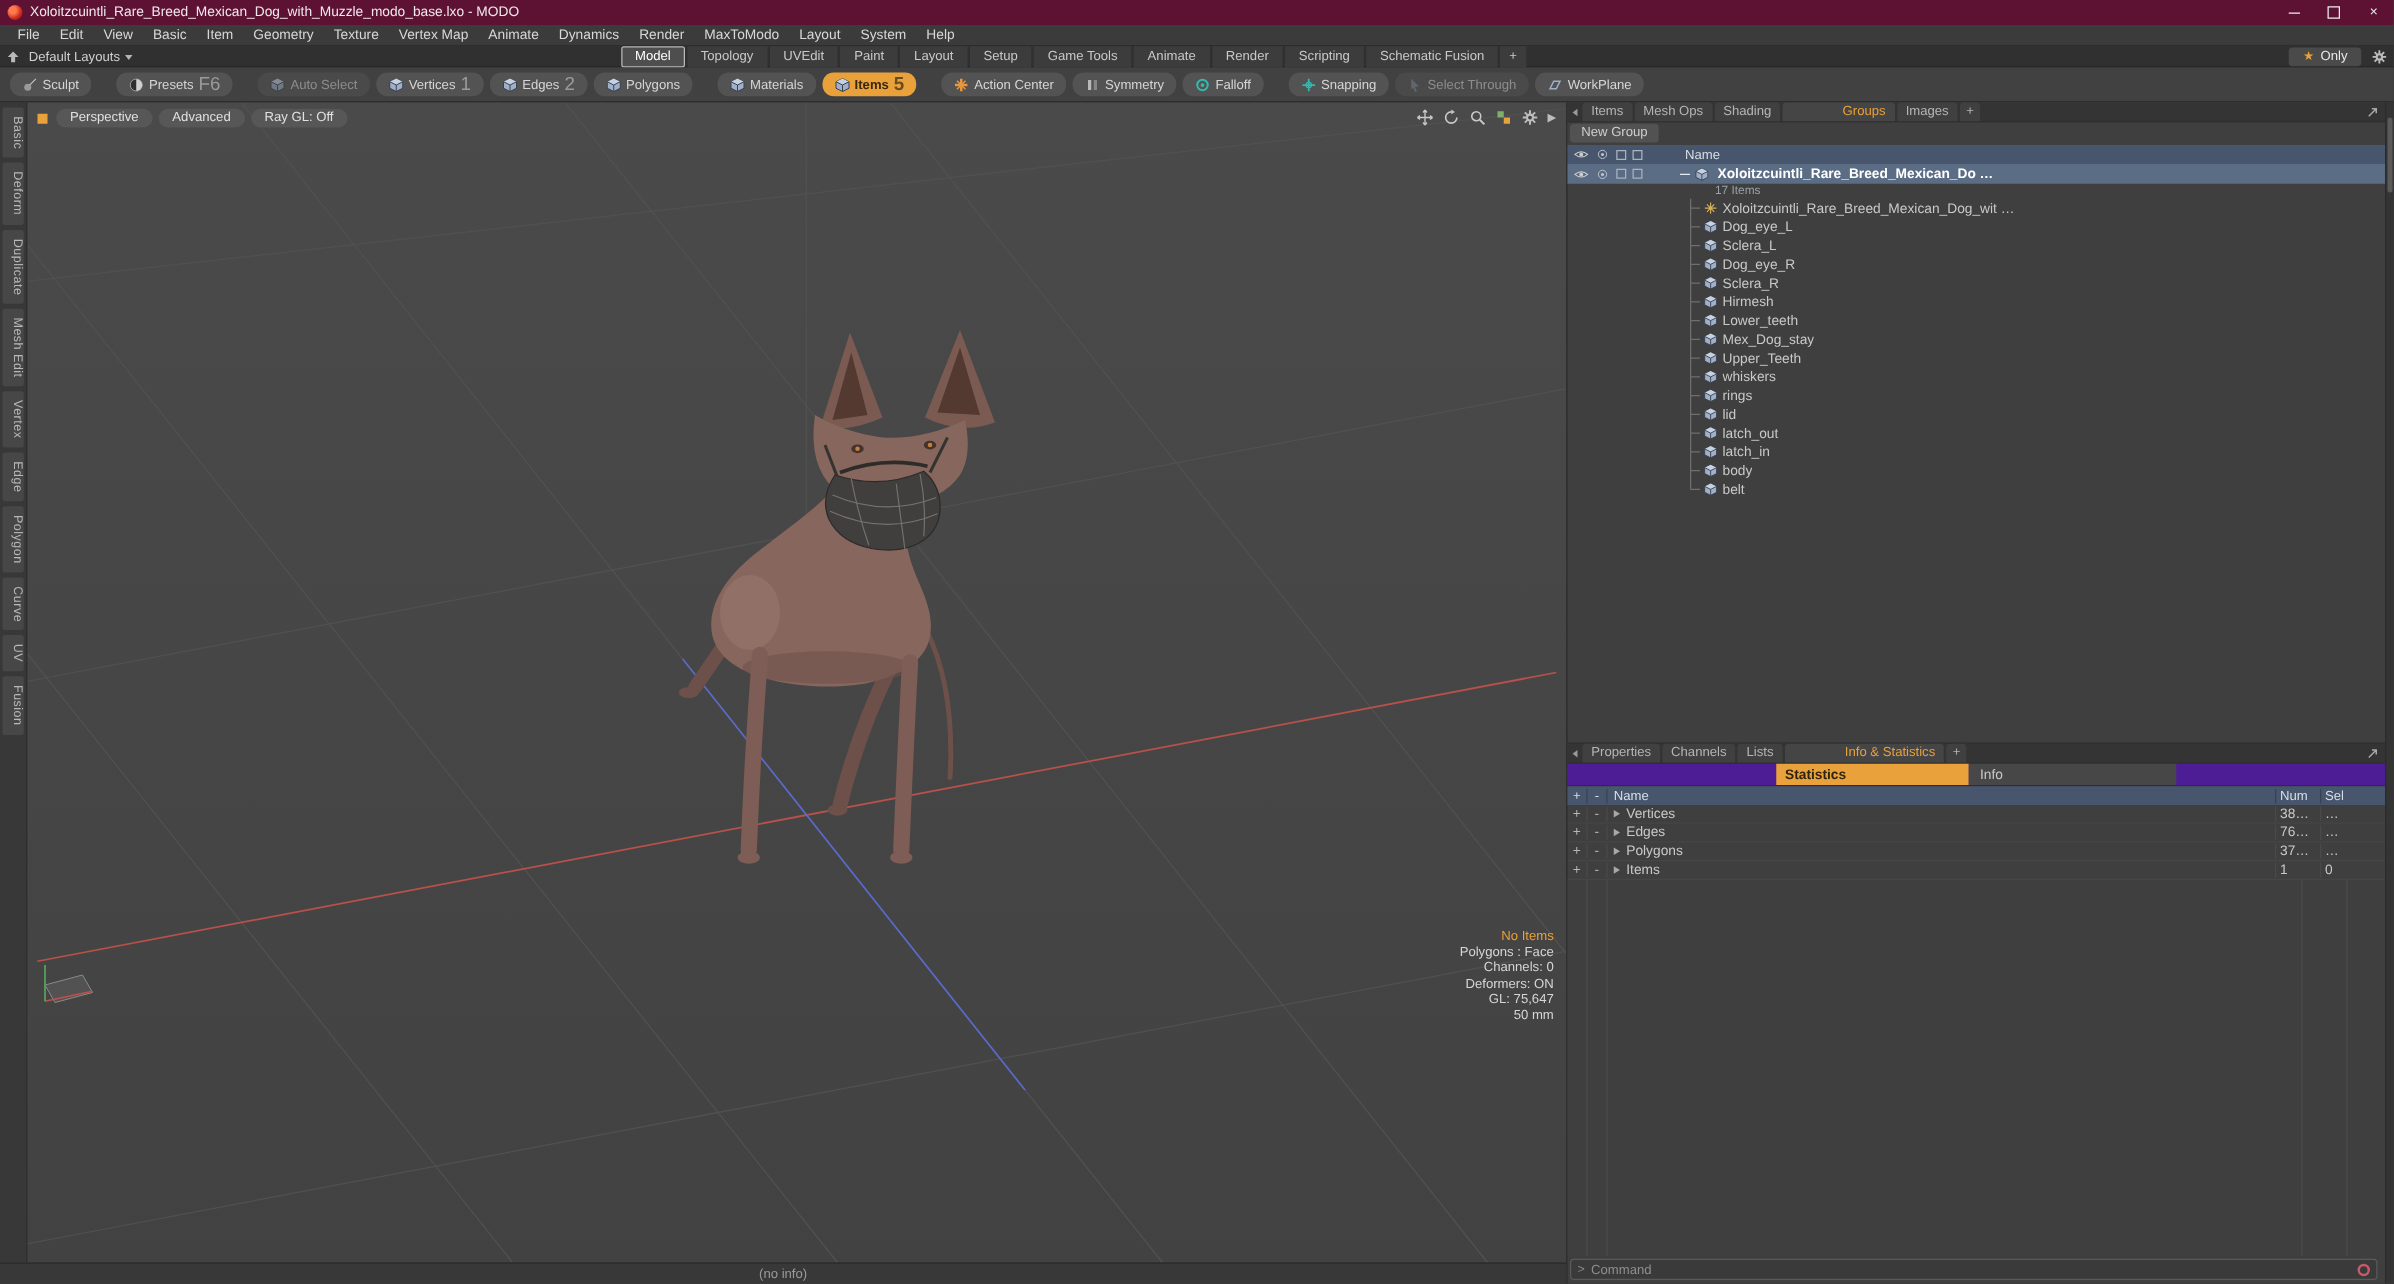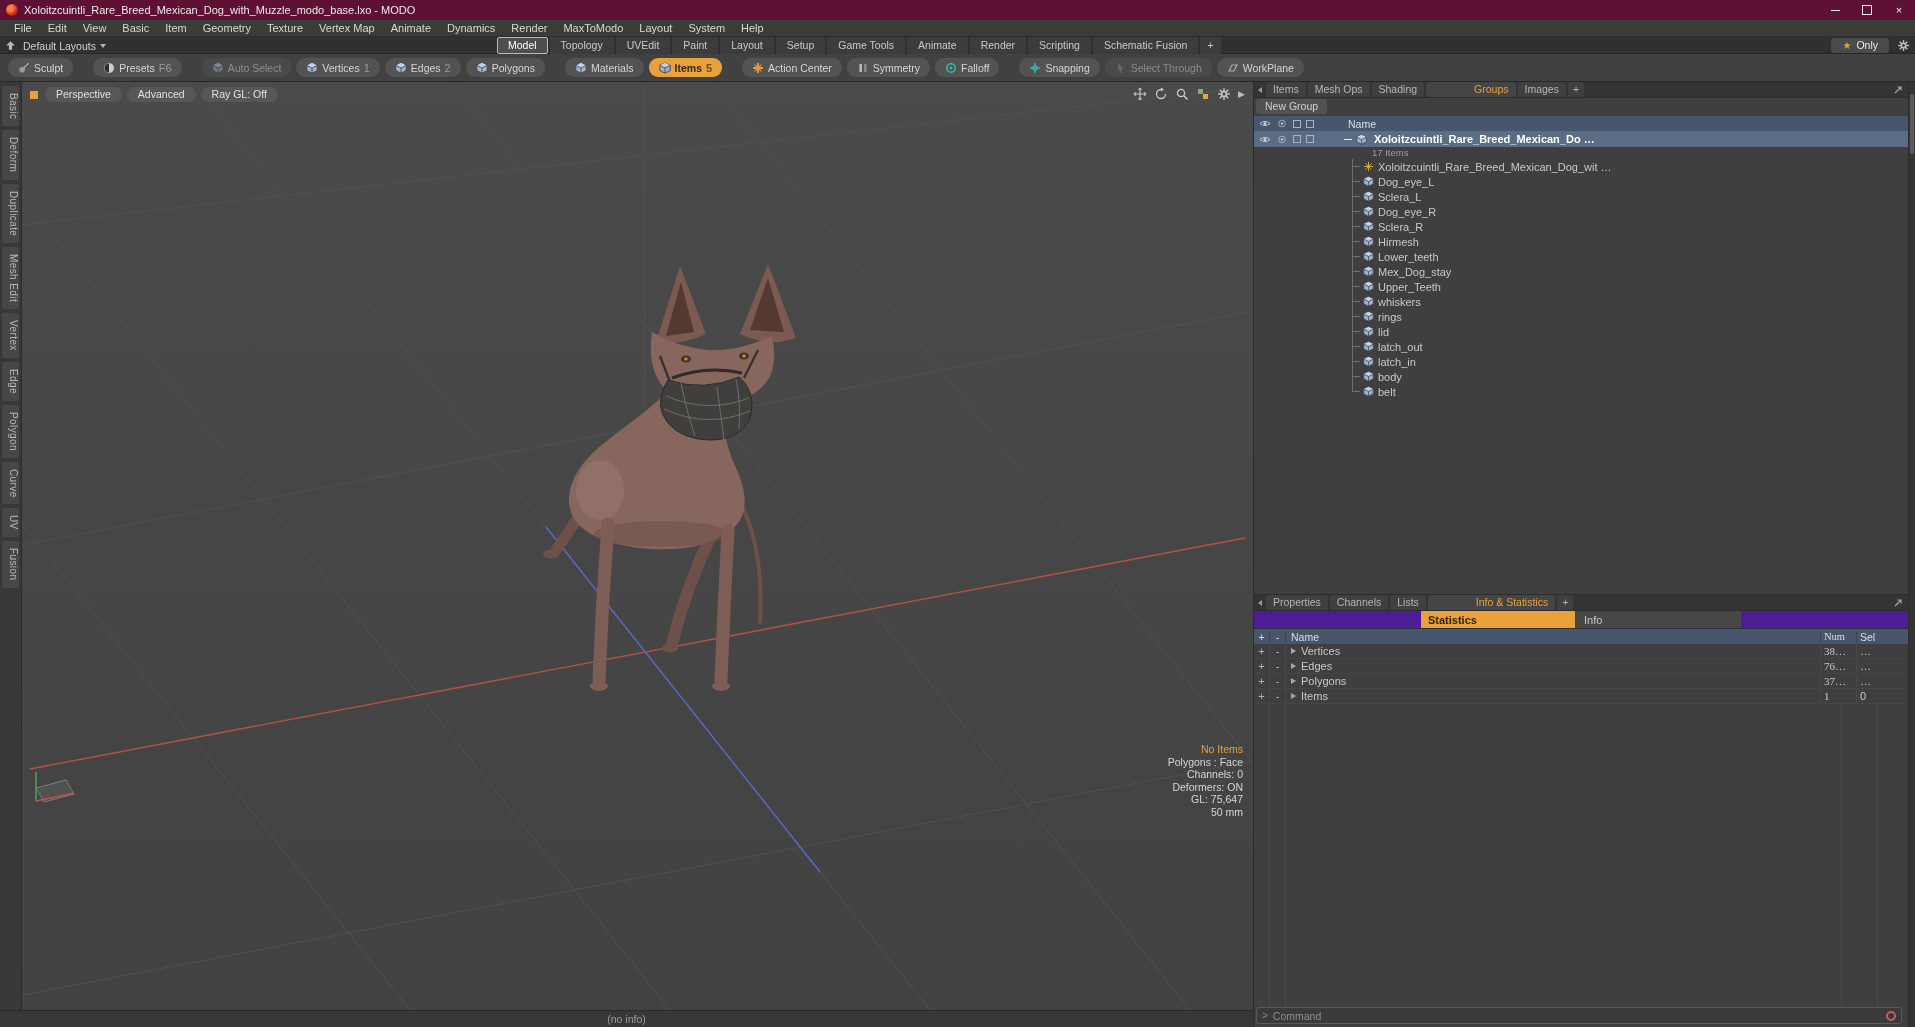--- a/index.html
+++ b/index.html
@@ -39,21 +39,21 @@
   .gearico { width:13px; height:13px; }
 
   
   #toolbar { position:absolute; left:0; top:54px; width:1915px; height:28px; background:#414141;
     border-bottom:1px solid #272727; display:flex; align-items:center; padding:0 8px; gap:5px; }
   .gap { width:10px; flex:none; }
   .tbtn { display:inline-flex; align-items:center; gap:4px; height:19px; padding:0 10px; background:#535353;
     border-radius:9px; color:#d6d6d6; font-size:10.5px; white-space:nowrap; }
   .tbtn.dim { opacity:.5; }
   .tbtn.sel { background:#e8a13b; color:#39280e; font-weight:bold; }
-  .tbtn .key { color:#9a9a9a; font-size:11px; }
+  .tbtn .key { color:#9a9a9a; font-size:15px; }
   .tbtn.sel .key { color:#6b4d1d; }
   .ti { width:12px; height:12px; flex:none; }
 
   
   #leftstrip { position:absolute; left:0; top:82px; width:22px; height:928px; background:#383838;
     border-right:1px solid #2b2b2b; display:flex; flex-direction:column; align-items:center; padding-top:4px; }
   .vtab { writing-mode:vertical-rl; background:#474747; color:#b8b8b8; font-size:10px; padding:7px 0;
     width:17px; text-align:center; margin-bottom:4px; border-radius:2px; letter-spacing:.4px; }
 
   
@@ -102,21 +102,21 @@
   .icn { width:11px; height:11px; margin:0 4px 0 1px; flex:none; }
   .tlabel { white-space:nowrap; overflow:hidden; }
 
   #ssec { position:absolute; top:512px; left:0; right:0; bottom:0; display:flex; flex-direction:column; border-top:1px solid #2c2c2c; }
   .subtabs { height:18px; background:#4c1d95; display:flex; border-bottom:1px solid #2e2e2e; flex:none;justify-content:center; }
   .stat-tab { width:154px; background:#e8a13b; color:#2e2410; display:flex; align-items:center; padding-left:7px; font-weight:bold; }
   .info-tab { width:166px; background:#474747; color:#c9c9c9; display:flex; align-items:center; padding-left:9px; }
   .shead { height:15px; background:#47566c; color:#d9dfe8; font-size:10.5px; display:flex; align-items:center; flex:none; }
   .c-plus, .c-minus { width:16px; text-align:center; flex:none; border-right:1px solid rgba(0,0,0,.22); }
   .c-name { flex:1; padding-left:5px; display:flex; align-items:center; gap:5px; overflow:hidden; }
-  .c-num { width:36px; flex:none; border-left:1px solid rgba(0,0,0,.22); padding-left:3px; overflow:hidden; white-space:nowrap;font-family:Liberation Serif, serif; }
+  .c-num { width:36px; flex:none; border-left:1px solid rgba(0,0,0,.22); padding-left:3px; overflow:hidden; white-space:nowrap; }
   .c-sel { width:52px; flex:none; border-left:1px solid rgba(0,0,0,.22); padding-left:3px; overflow:hidden; white-space:nowrap; }
   .srow { height:15px; display:flex; align-items:center; color:#c9c9c9; border-bottom:1px solid #464646; flex:none; }
   .srow .c-plus, .srow .c-minus { color:#b5b5b5; border-right:1px solid #4a4a4a; }
   .srow .c-num, .srow .c-sel { border-left:1px solid #4a4a4a; }
   .tri { width:0; height:0; border-left:5px solid #a8a8a8; border-top:3.5px solid transparent; border-bottom:3.5px solid transparent; display:inline-block; flex:none; }
   .extend { flex:1; background:
     linear-gradient(#4a4a4a,#4a4a4a) 15px 0 / 1px 100% no-repeat,
     linear-gradient(#4a4a4a,#4a4a4a) 31px 0 / 1px 100% no-repeat,
     linear-gradient(#4a4a4a,#4a4a4a) calc(100% - 66px) 0 / 1px 100% no-repeat,
     linear-gradient(#4a4a4a,#4a4a4a) calc(100% - 30px) 0 / 1px 100% no-repeat,

